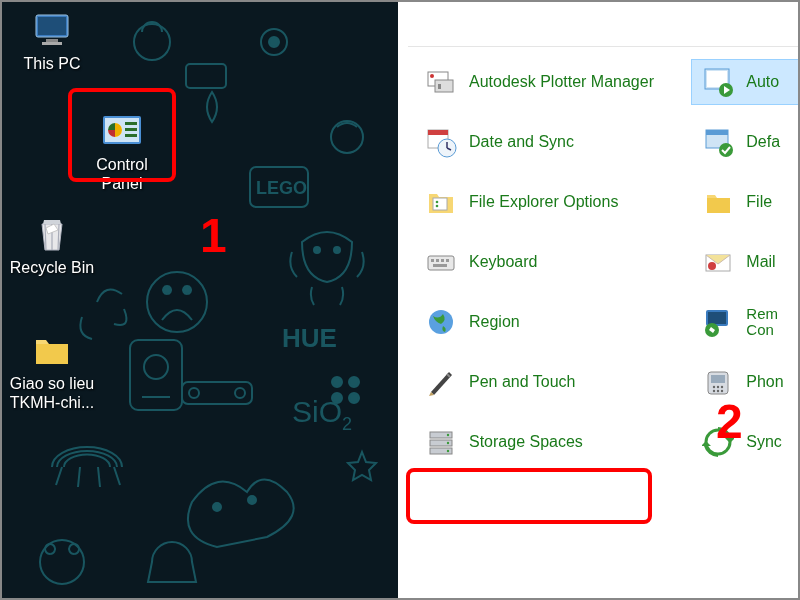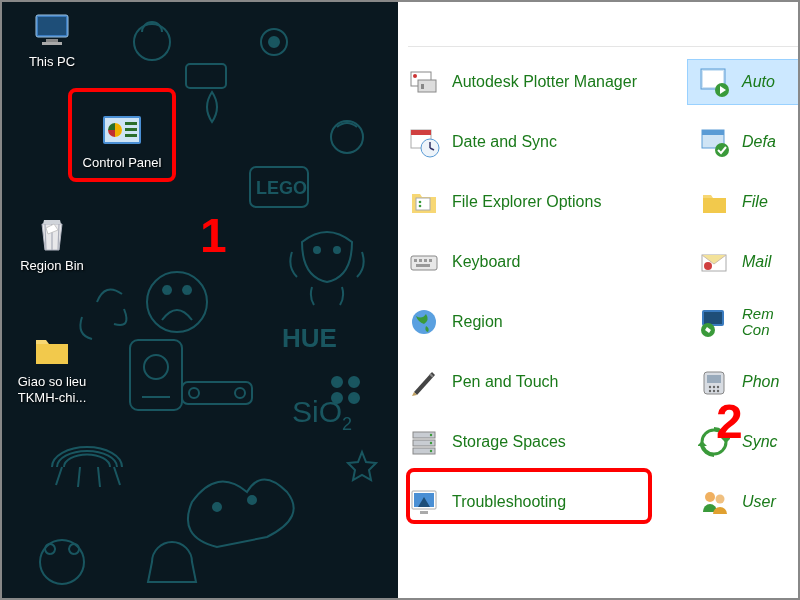--- a/index.html
+++ b/index.html
@@ -26,21 +26,21 @@
     position: absolute; inset: 0;
     color: #16565e;
     opacity: 0.95;
     pointer-events: none;
   }
   .desktop-icon {
     position: absolute;
     width: 88px;
     text-align: center;
     color: #fff;
-    font-size: 13px;
+    font-size: 16px;
     cursor: pointer;
   }
   .desktop-icon .icon-box {
     width: 44px; height: 40px;
     margin: 0 auto 4px auto;
     display: flex; align-items:center; justify-content:center;
   }
   .desktop-icon span {
     display:block;
     text-shadow: 1px 1px 2px #000;
@@ -68,35 +68,36 @@
     position: relative;
     padding-top: 50px;
   }
   .cp-divider {
     position:absolute;
     top: 44px; left: 10px; right: 0;
     height:1px; background:#e5e5e5;
   }
   .cp-items {
     position: relative;
+    padding-left: 17px;
   }
   .cp-row {
     display: flex;
     align-items: center;
     height: 60px;
   }
   .cp-item {
     display: flex;
     align-items: center;
     padding: 6px 8px 6px 10px;
     cursor: pointer;
     position: relative;
   }
   .cp-item.col1 { width: 290px; }
-  .cp-item.col2 { width: 110px; overflow:hidden; white-space:nowrap;font-style:italic; }
+  .cp-item.col2 { width: 110px; overflow:hidden; white-space:nowrap; }
   .cp-item.selected { background: #cce8ff; outline:1px solid #99d1ff; }
   .cp-icon {
     width: 32px; height: 32px;
     margin-right: 12px;
     flex-shrink: 0;
     display:flex; align-items:center; justify-content:center;
   }
   .cp-label {
     color: #1a7a1a;
     font-size: 16px;
@@ -185,21 +186,21 @@
 
   <div class="desktop-icon" style="left:6px; top:212px">
     <div class="icon-box">
       <svg width="40" height="40">
           <path d="M10 10 L30 10 L27 36 L13 36 Z" fill="#e8e8ea" stroke="#b0b4c0"></path>
           <path d="M13 10 L14 36 M20 10 L20 36 M27 10 L26 36" stroke="#a8acb8" stroke-width="1.2"></path>
           <path d="M12 6 l16 0 l1 4 l-18 0 Z" fill="#d0d4da"></path>
           <path d="M14 14 l8 -4 l4 6 l-10 4 Z" fill="#fff" stroke="#bbb" stroke-width="0.8"></path>
         </svg>
     </div>
-    <span>Region Bin</span>
+    <span>Recycle Bin</span>
   </div>
 
   <div class="desktop-icon" style="left:6px; top:328px">
     <div class="icon-box">
       <svg width="40" height="36">
           <path d="M4 8 l10 0 l3 4 l19 0 l0 20 l-32 0 Z" fill="#f7d774"></path>
           <path d="M4 12 l32 0 l0 20 l-32 0 Z" fill="#f2c94c"></path>
         </svg>
     </div>
     <span>Giao so lieu TKMH-chi...</span>
@@ -385,42 +386,18 @@
             <svg width="32" height="32">
               <circle cx="16" cy="16" r="12" fill="none" stroke="#3a9a3a" stroke-width="3"></circle>
               <path d="M16 4 a12 12 0 0 1 11 8 l-4 0 l5 5 l5 -5 l-3 0 a15 15 0 0 0 -14 -11 Z" fill="#3a9a3a"></path>
               <path d="M16 28 a12 12 0 0 1 -11 -8 l4 0 l-5 -5 l-5 5 l3 0 a15 15 0 0 0 14 11 Z" fill="#3a9a3a"></path>
             </svg>
           </div>
         <span class="cp-label">Sync</span>
       </div>
     </div>
 
-    <div class="cp-row">
-      <div class="cp-item col1">
-        <div class="cp-icon">
-            <svg width="32" height="32">
-              <rect x="4" y="5" width="24" height="18" rx="1" fill="#fff" stroke="#aaa"></rect>
-              <rect x="6" y="7" width="20" height="14" fill="#4a8fd4"></rect>
-              <path d="M10 21 l6 -10 l6 10 Z" fill="#1e4e78"></path>
-              <rect x="12" y="25" width="8" height="3" fill="#aaa"></rect>
-            </svg>
-          </div>
-        <span class="cp-label">Troubleshooting</span>
-      </div>
-      <div class="cp-item col2">
-        <div class="cp-icon">
-            <svg width="32" height="32">
-              <circle cx="12" cy="11" r="5" fill="#f0b060"></circle>
-              <path d="M5 26 a7 8 0 0 1 14 0 Z" fill="#3a9a3a"></path>
-              <circle cx="22" cy="13" r="4.5" fill="#f0c080"></circle>
-              <path d="M15 28 a7 7 0 0 1 14 0 Z" fill="#e0a030"></path>
-            </svg>
-          </div>
-        <span class="cp-label">User</span>
-      </div>
-    </div>
 
   </div>
 
   <div class="highlight-box" style="left:8px; top:466px; width:246px; height:56px"></div>
   <div class="step-number" style="left:318px; top:392px">2</div>
 </div>
 
 </body></html>

